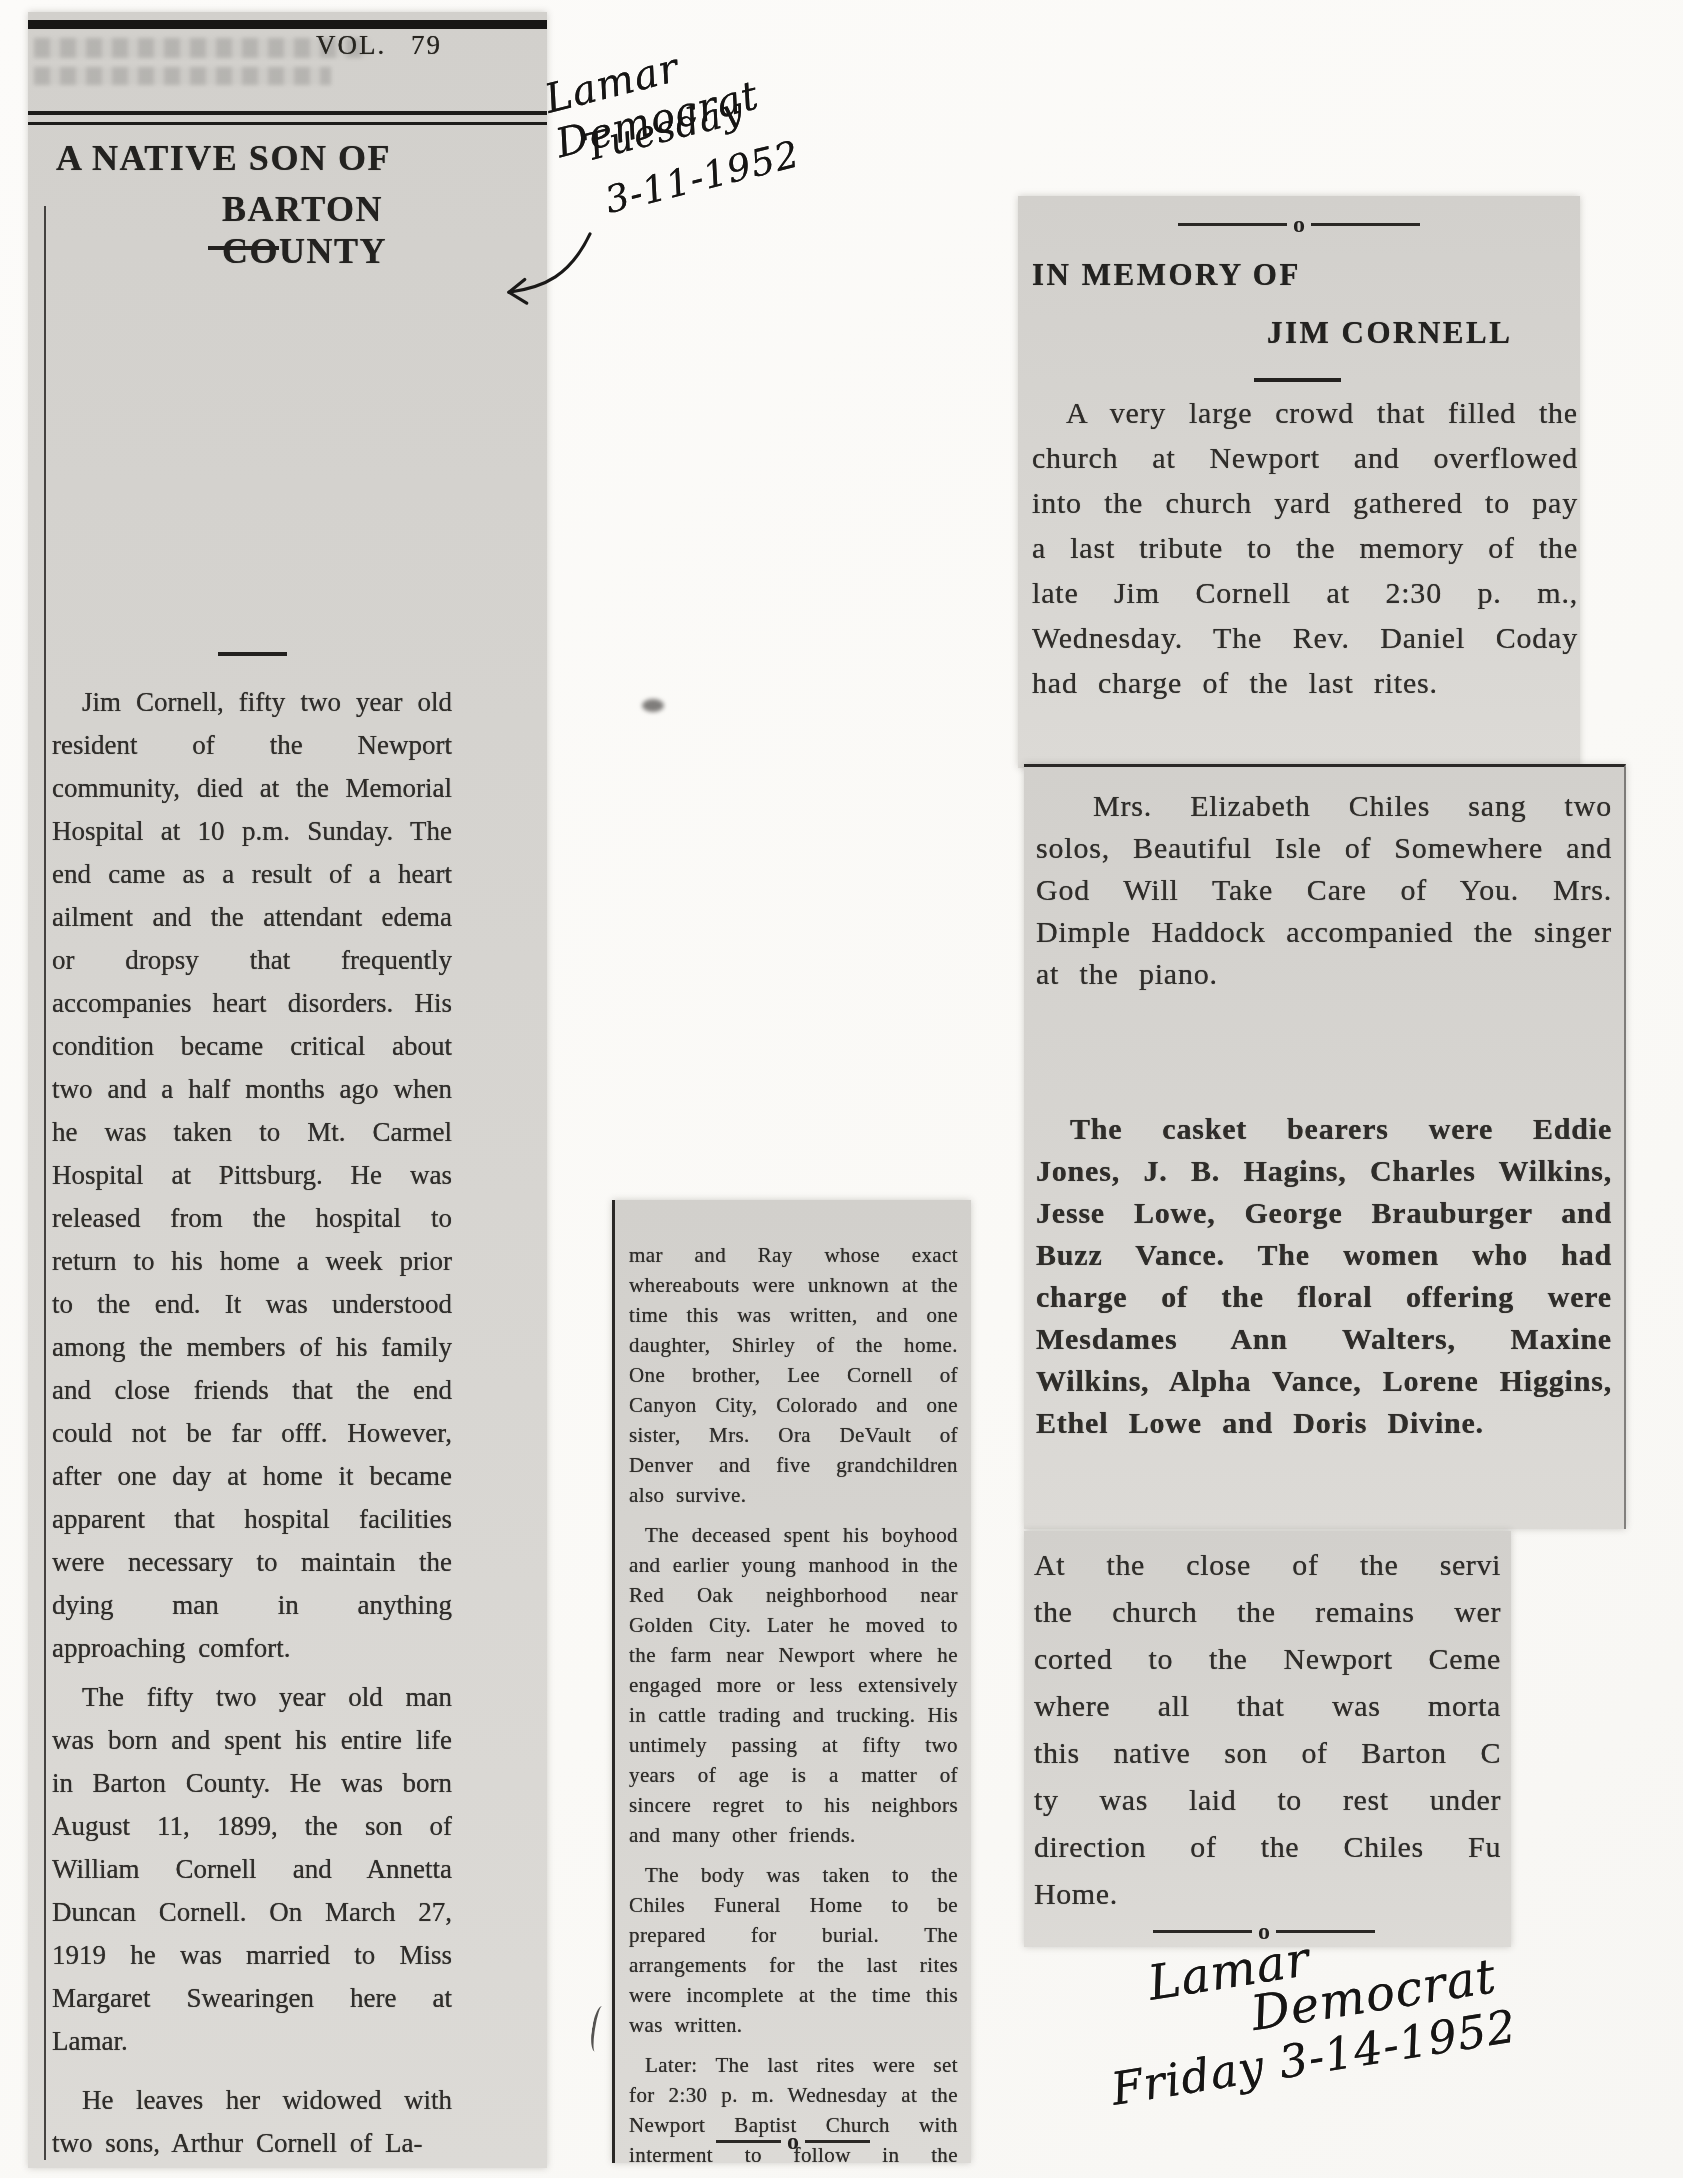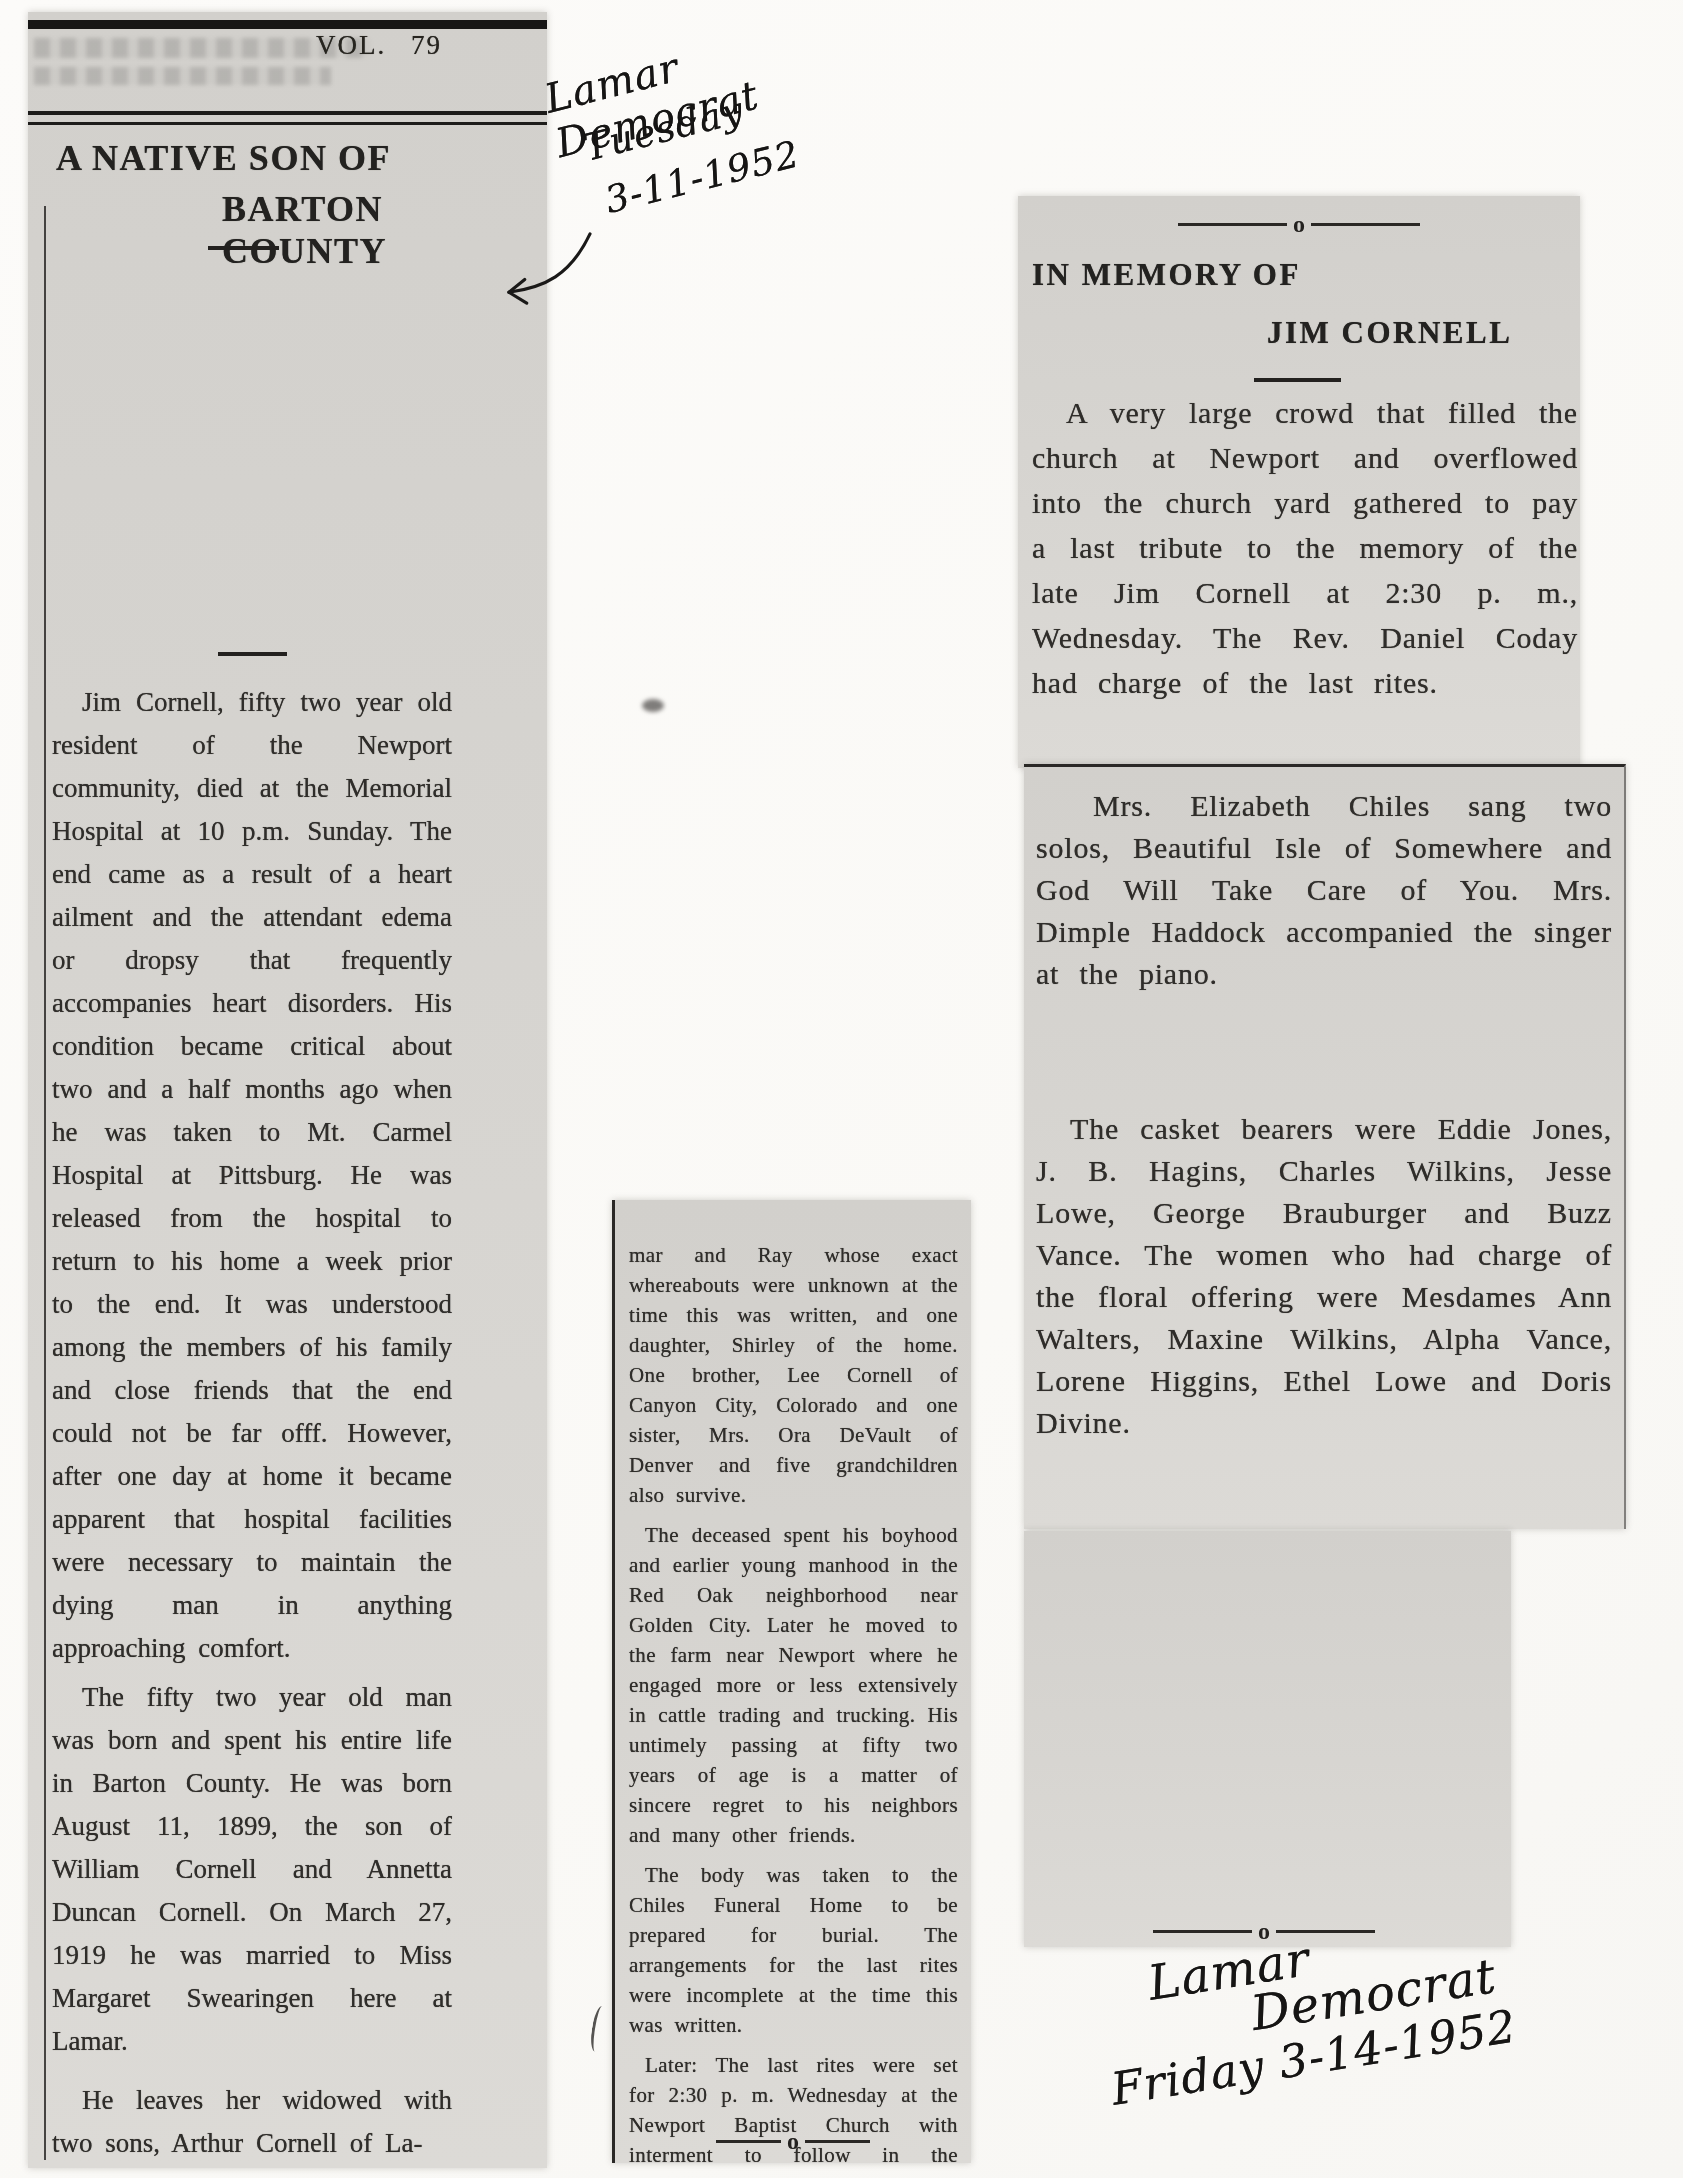--- a/index.html
+++ b/index.html
@@ -110,24 +110,32 @@
       <div class="seg" style="width:109px;"></div>
     </div>
     <div class="abs ink mem-title" style="left:14px;top:61px;">IN MEMORY OF</div>
     <div class="abs ink mem-title" style="left:249px;top:119px;">JIM CORNELL</div>
     <div class="abs dash-div" style="left:236px;top:182px;width:87px;"></div>
     <p class="abs ink mem-p jtext" style="left:14px;top:194px;width:546px;line-height:45px;">A very large crowd that filled the church at Newport and overflowed into the church yard gathered to pay a last tribute to the memory of the late Jim Cornell at 2:30 p. m., Wednesday. The Rev. Daniel Coday had charge of the last rites.</p>
   </div>
 
   <div class="clip" style="left:1024px;top:764px;width:600px;height:762px;border-top:3px solid #2a2826;border-right:2px solid rgba(40,38,36,.5);">
     <p class="abs ink mem-p jtext" style="left:12px;top:18px;width:576px;line-height:42px;text-indent:57px;">Mrs. Elizabeth Chiles sang two solos, Beautiful Isle of Somewhere and God Will Take Care of You. Mrs. Dimple Haddock accompanied the singer at the piano.</p>
-    <p class="abs ink mem-p jtext" style="left:12px;top:341px;width:576px;line-height:42px;">The casket bearers were Eddie Jones, J. B. Hagins, Charles Wilkins, Jesse Lowe, George Brauburger and Buzz Vance. The women who had charge of the floral offering were Mesdames Ann Walters, Maxine Wilkins, Alpha Vance, Lorene Higgins, Ethel Lowe and Doris Divine.</p>
+    <p class="abs ink mem-p jtext" style="left:12px;top:341px;width:576px;line-height:42px;font-weight:bold;">The casket bearers were Eddie Jones, J. B. Hagins, Charles Wilkins, Jesse Lowe, George Brauburger and Buzz Vance. The women who had charge of the floral offering were Mesdames Ann Walters, Maxine Wilkins, Alpha Vance, Lorene Higgins, Ethel Lowe and Doris Divine.</p>
   </div>
 
   <div class="clip" style="left:1024px;top:1531px;width:487px;height:416px;">
+    <p class="abs ink mem-p cutlines" style="left:10px;top:10px;width:467px;">At the close of the servi
+the church the remains wer
+corted to the Newport Ceme
+where all that was morta
+this native son of Barton C
+ty was laid to rest under
+direction of the Chiles Fu
+Home.</p>
     <div class="divider-o abs" style="left:129px;top:388px;">
       <div class="seg" style="width:99px;"></div>
       <span class="oo">o</span>
       <div class="seg" style="width:99px;"></div>
     </div>
   </div>
 
   <div class="abs" style="left:1084px;top:1965px;width:535px;height:208px;transform:rotate(-9deg);transform-origin:0 0;">
     <div class="abs hand" style="left:61px;top:0;font-size:48px;">Lamar</div>
     <div class="abs hand" style="left:158px;top:46px;font-size:48px;">Democrat</div>

